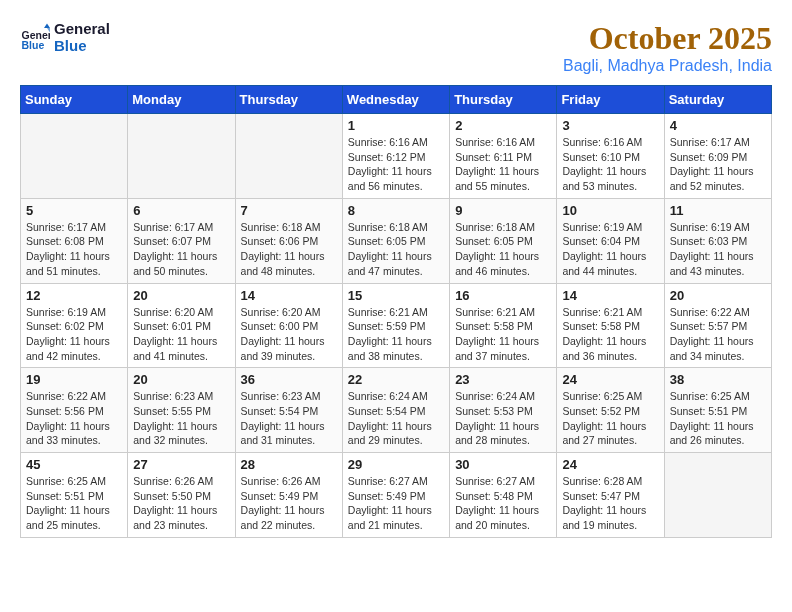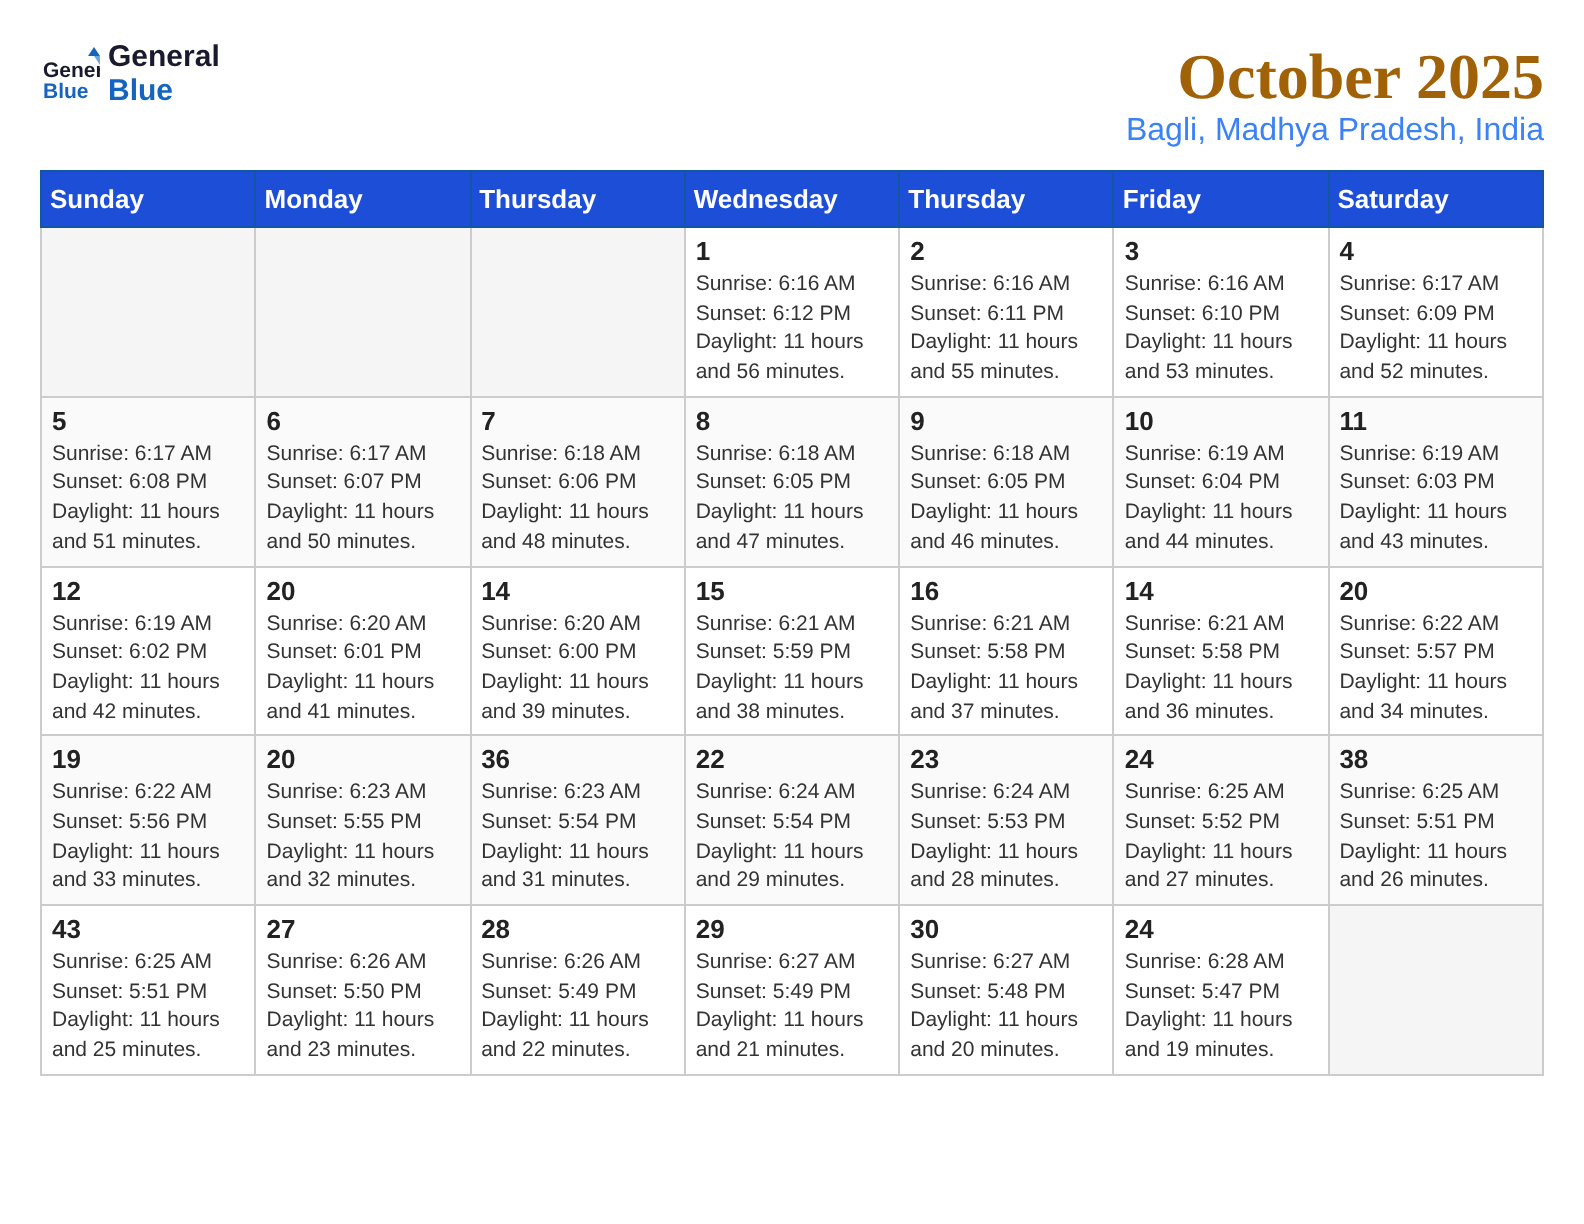--- a/index.html
+++ b/index.html
@@ -295,21 +295,21 @@
         <td>
           <div class="day-num">38</div>
           <div class="cell-info" style="white-space: pre-line;">Sunrise: 6:25 AM
 Sunset: 5:51 PM
 Daylight: 11 hours
 and 26 minutes.</div>
         </td>
       </tr>
       <tr>
         <td>
-          <div class="day-num">43</div>
+          <div class="day-num">45</div>
           <div class="cell-info" style="white-space: pre-line;">Sunrise: 6:25 AM
 Sunset: 5:51 PM
 Daylight: 11 hours
 and 25 minutes.</div>
         </td>
         <td>
           <div class="day-num">27</div>
           <div class="cell-info" style="white-space: pre-line;">Sunrise: 6:26 AM
 Sunset: 5:50 PM
 Daylight: 11 hours

